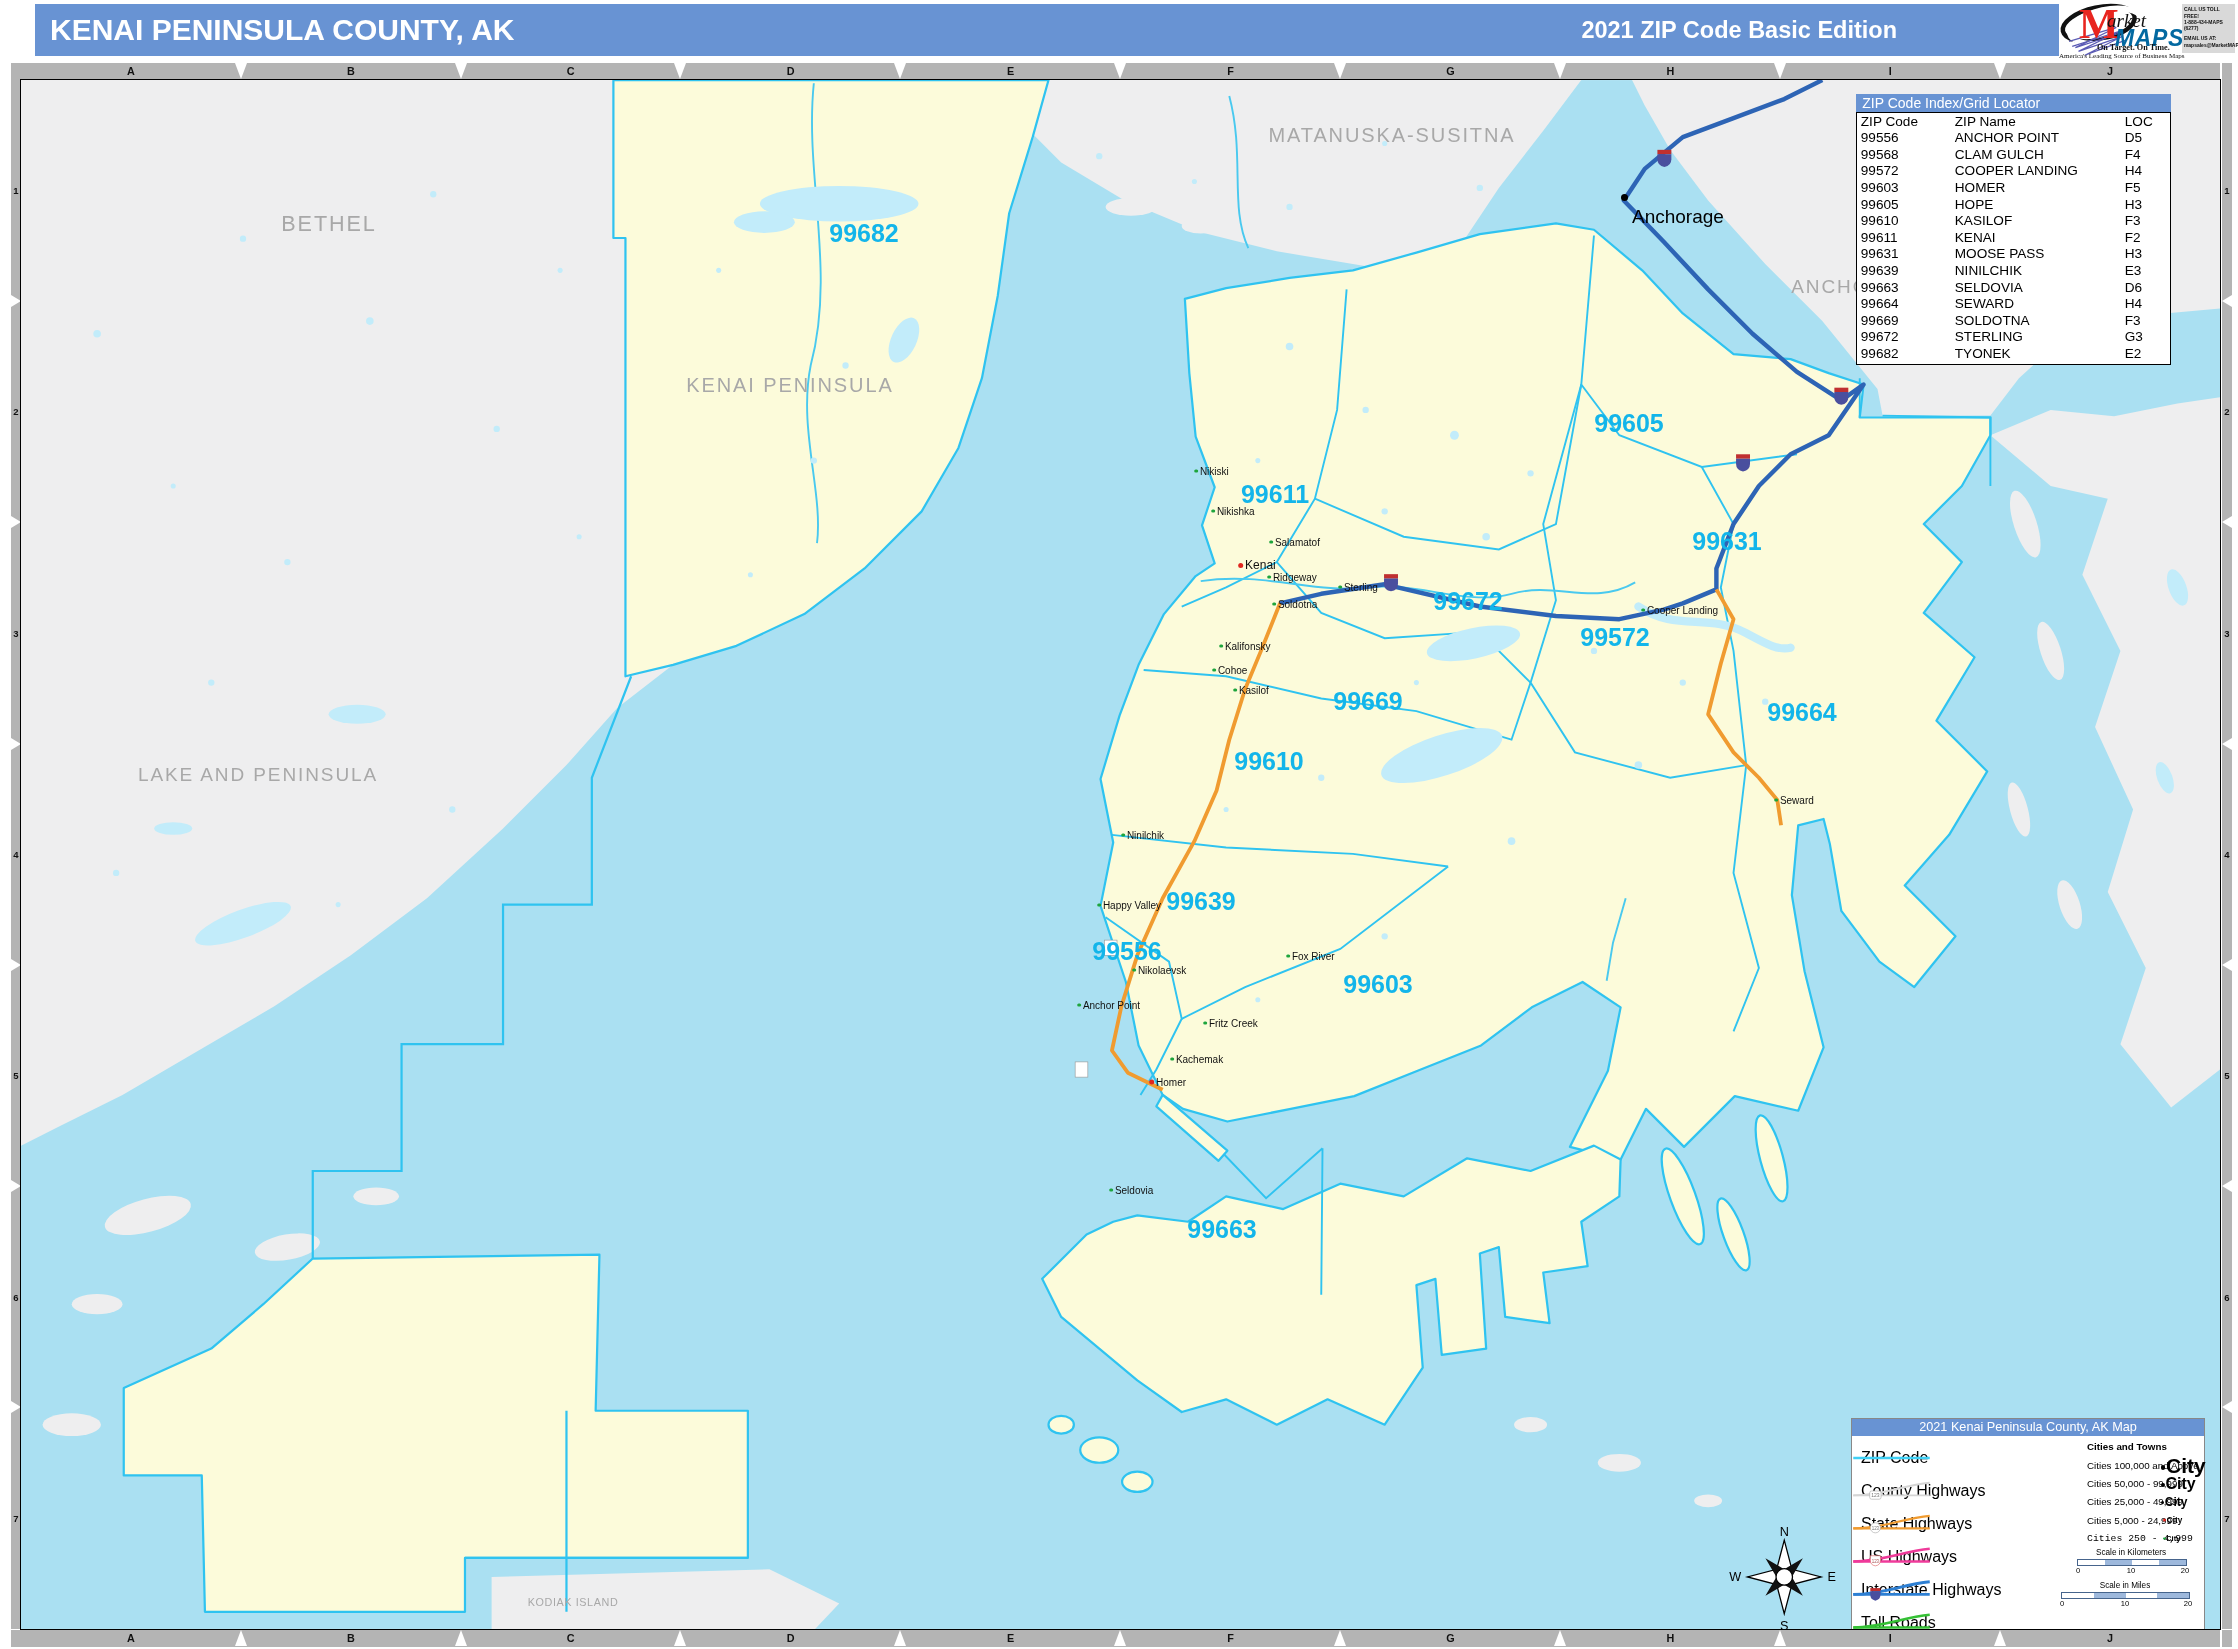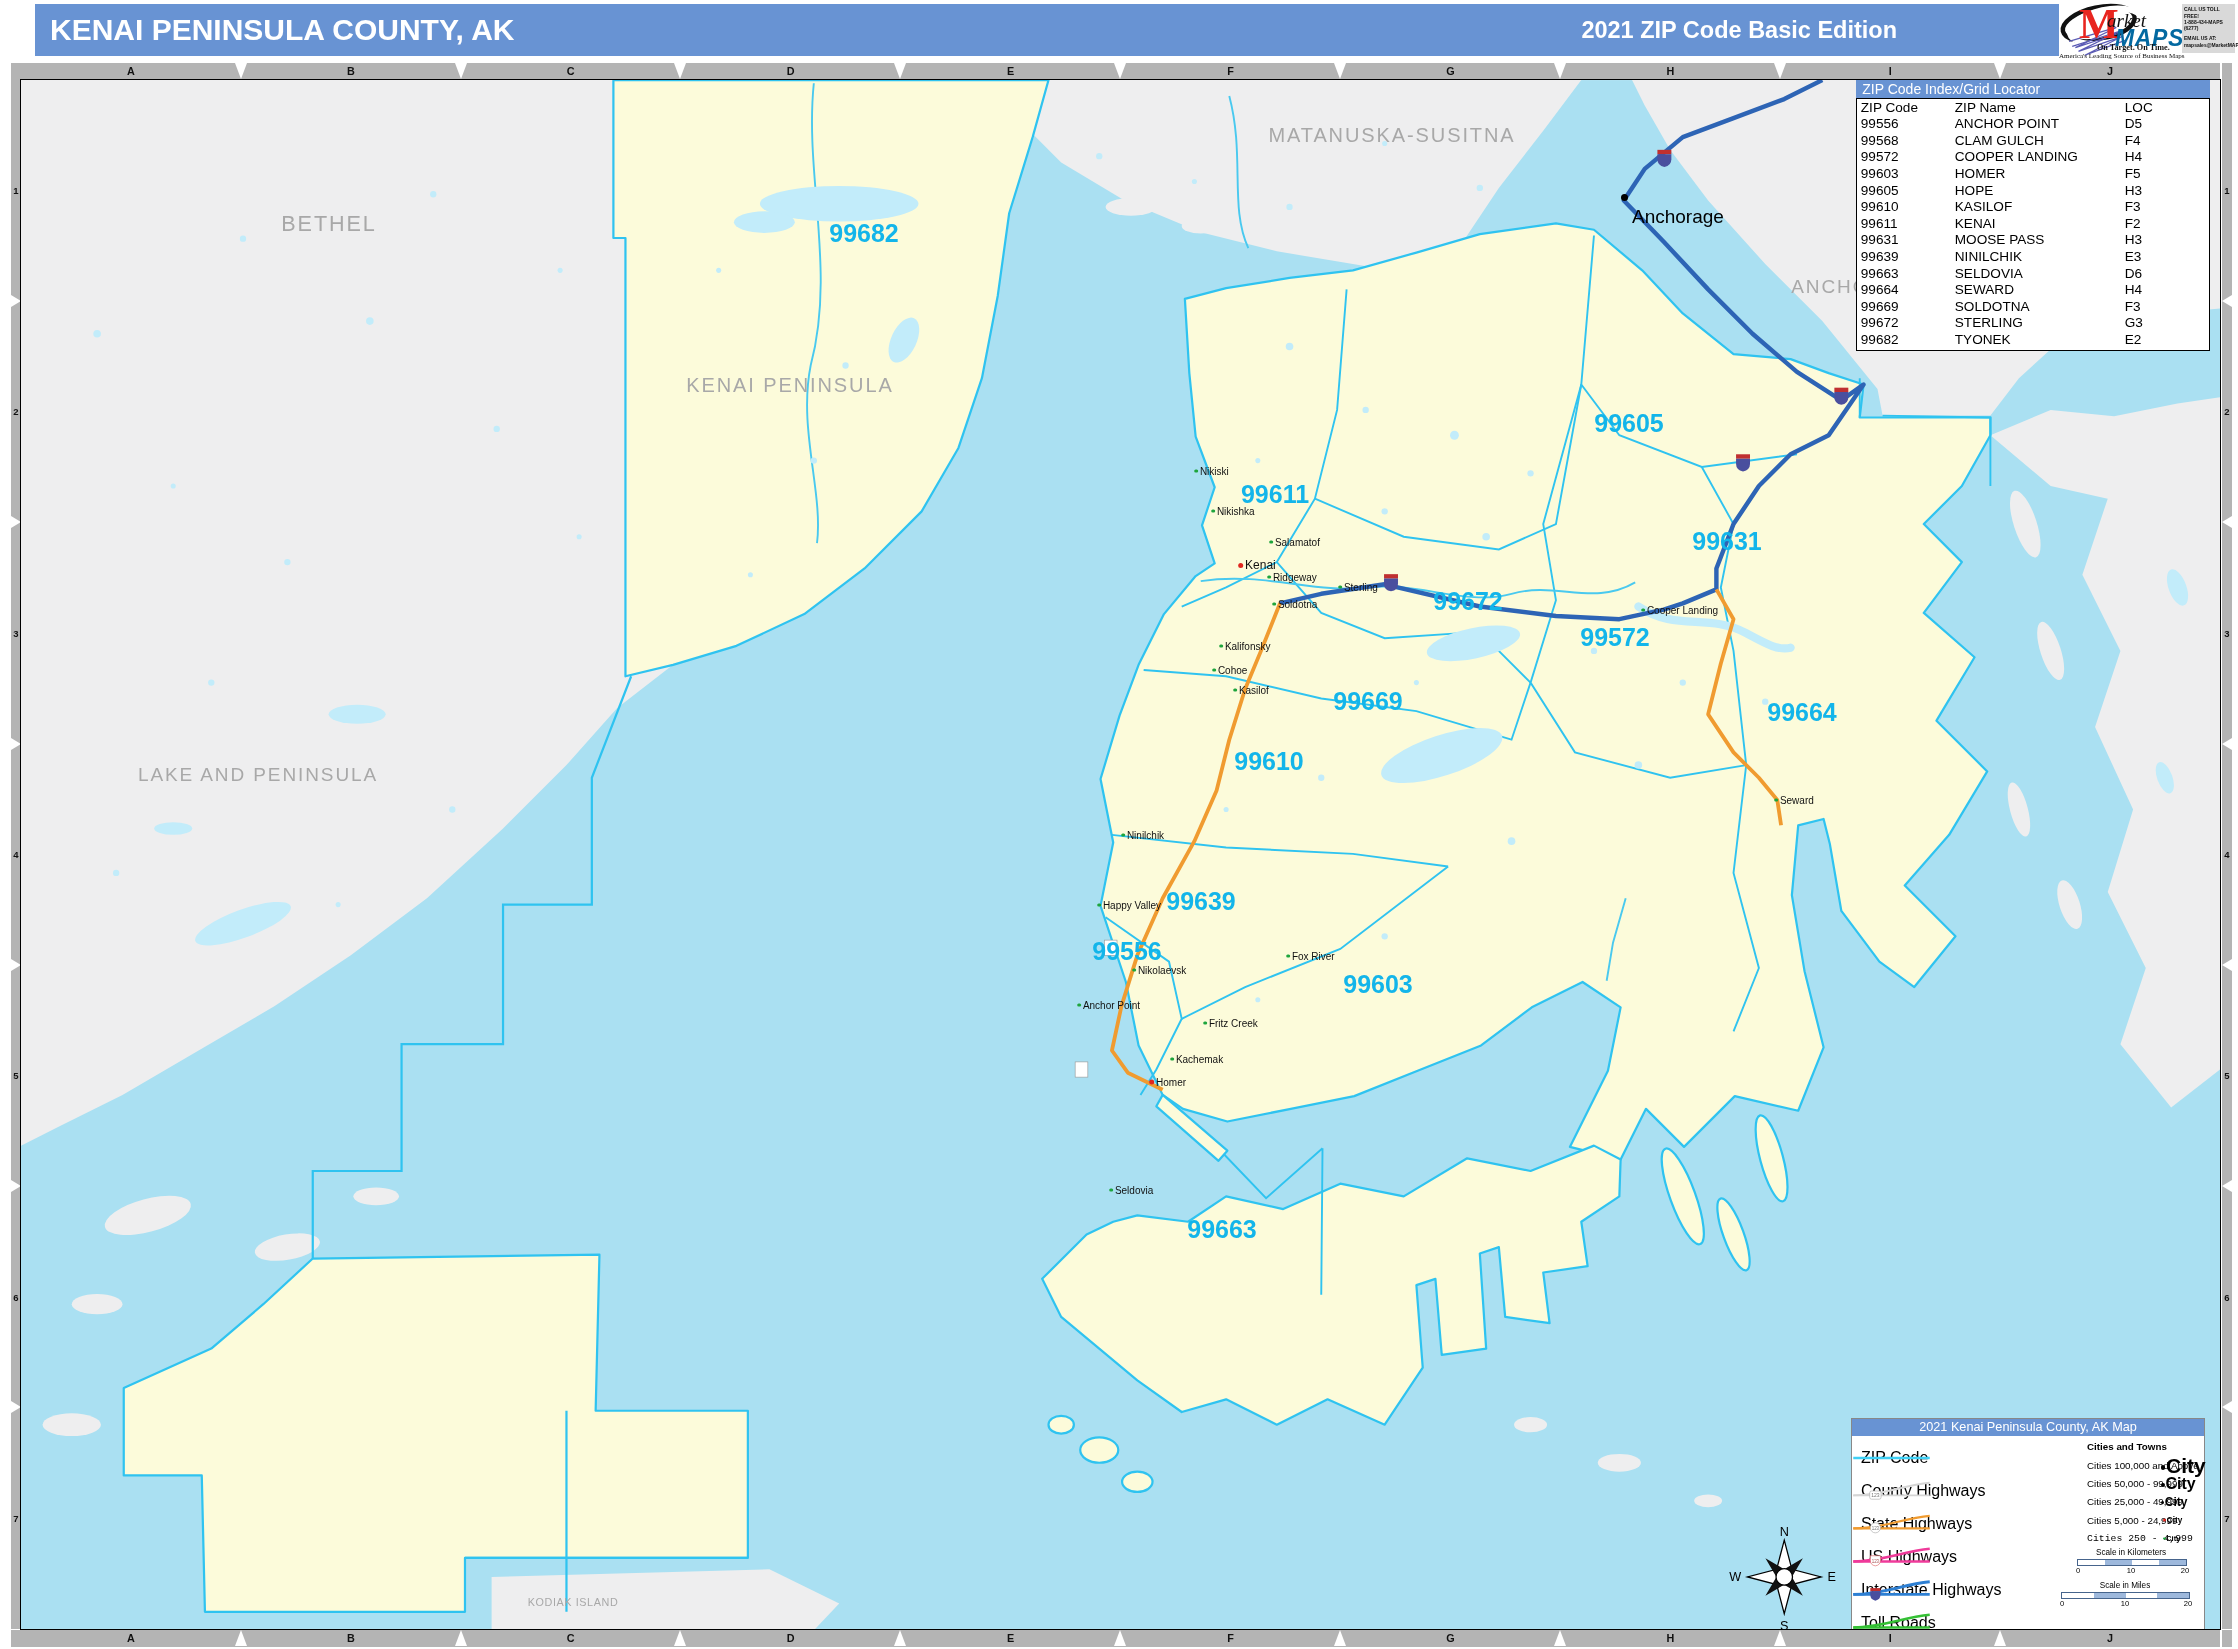--- a/index.html
+++ b/index.html
@@ -38,21 +38,21 @@
   #map svg{position:absolute;left:0;top:0;}
   .rlabel{position:absolute;color:#a8a8a8;letter-spacing:1.9px;white-space:nowrap;transform:translate(-50%,-50%);}
   .ziplabel{position:absolute;color:#13b5ea;font-size:25px;font-weight:bold;white-space:nowrap;transform:translate(-50%,-50%);}
   .city{position:absolute;color:#111;font-size:10px;white-space:nowrap;transform:translate(-3.8px,-50%);display:flex;align-items:center;}
   .city .dot{width:3.8px;height:3.8px;border-radius:50%;background:#1da53c;margin-right:1.9px;display:inline-block;}
   .city.r .dot{background:#e0261f;width:5px;height:5px;}
   .city.big{font-size:12px;}
   #anchorage-city{position:absolute;left:1611px;top:126px;color:#000;font-size:19px;white-space:nowrap;}
   #anchorage-dot{position:absolute;left:1600px;top:114px;width:7px;height:7px;border-radius:50%;background:#000;}
   
-  #zip-table{left:1835px;top:0px;width:354px;}
+  #zip-table{left:1835px;top:14px;width:315px;}
   #zip-table .ttl{background:#6893d3;color:#fff;font-size:14px;height:18px;line-height:18px;padding-left:6.3px;}
   #zip-table .body{background:#fff;border:1.3px solid #000;font-size:13.6px;color:#000;padding:0.6px 0 1.9px 3.8px;}
   #zip-table .trow{display:grid;grid-template-columns:94px 170px 63px;line-height:16.6px;}
   
   #legend{left:1830px;top:1338px;width:352px;height:221px;background:#fff;border:0.6px solid #888;}
   #legend .ttl{position:absolute;left:0;top:0;width:100%;height:16.5px;background:#6893d3;color:#fff;font-size:12.7px;line-height:16.5px;text-align:center;}
   .lg-road-label{position:absolute;left:9px;font-size:16px;color:#000;transform:translateY(-50%);white-space:nowrap;}
   .lg-sample{position:absolute;left:145px;width:79px;height:21.6px;transform:translateY(-50%);}
   .lg-r{position:absolute;font-size:9.8px;color:#000;white-space:nowrap;transform:translateY(-50%);margin-left:12px;}
   .lg-city-sample{position:absolute;color:#000;white-space:nowrap;transform:translateY(-50%);font-weight:bold;}

